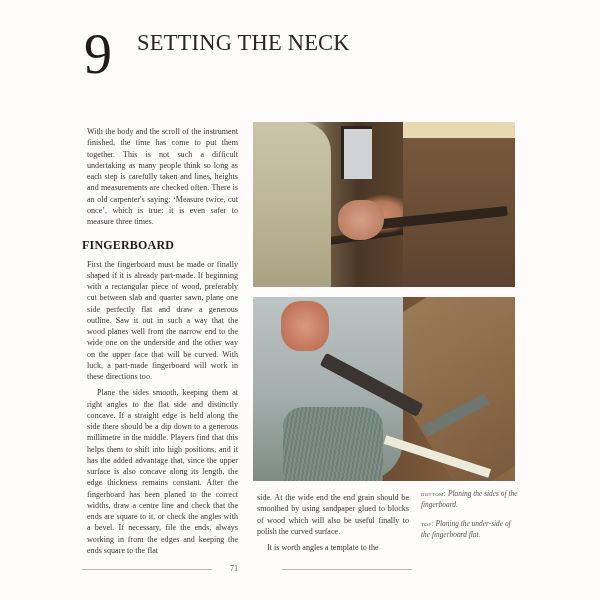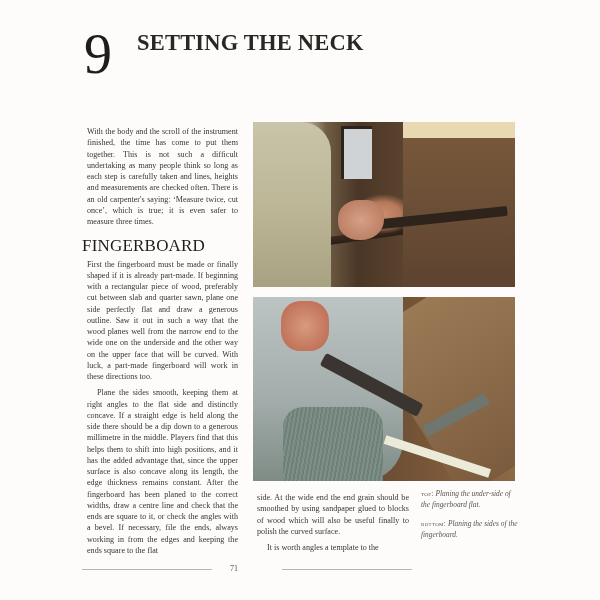--- a/index.html
+++ b/index.html
@@ -4,30 +4,30 @@
 <style>
   html, body { margin: 0; padding: 0; }
   body {
     width: 600px; height: 600px; background: #fdfcfa; position: relative; overflow: hidden;
     font-family: "Liberation Serif", "DejaVu Serif", serif; color: #2a2622;
   }
   .chapter-number {
     position: absolute; left: 84px; top: 26px; font-size: 56px; line-height: 56px; color: #1f1c19;
   }
   .chapter-title {
-    position: absolute; left: 137px; top: 30px; font-size: 22.5px; letter-spacing: 0.2px; color: #2a2622; font-weight: bold;
+    position: absolute; left: 137px; top: 30px; font-size: 22.5px; letter-spacing: 0.2px; color: #2a2622;
   }
   .col-left {
     position: absolute; left: 82px; top: 121px; width: 161px;
     font-size: 8.1px; line-height: 11.25px; text-align: justify; color: #3a342f;
   }
   .col-left p, .col-right p { margin: 5px; }
   .col-left p.indent, .col-right p.indent { text-indent: 10px; }
   .section-heading {
-    font-family: "Liberation Serif", serif; font-weight: normal; font-size: 17px;
+    font-family: "Liberation Serif", serif; font-weight: bold; font-size: 12px;
     margin: 13px 0 7px 0; color: #1f1c19; letter-spacing: 0.2px;
   }
   .photo {
     position: absolute; left: 253px; width: 262px; overflow: hidden;
   }
   .photo-top { top: 122px; height: 165px;
     background:
       radial-gradient(ellipse 30px 20px at 130px 92px, #c98d6e 0%, #b5785a 60%, rgba(0,0,0,0) 100%),
       linear-gradient(172deg, rgba(0,0,0,0) 62%, #3a2a1e 62.5%, #2b2018 66%, rgba(0,0,0,0) 66.5%),
       linear-gradient(90deg, #b9b39a 0%, #a9a387 22%, #6f5d45 28%, #4a3626 40%, #5d452f 60%, #6a4f35 80%, #5a432e 100%);
@@ -105,19 +105,19 @@
   <div class="square"></div>
   <div class="caliper"></div>
 </div>
 
 <div class="col-right">
   <p>side. At the wide end the end grain should be smoothed by using sandpaper glued to blocks of wood which will also be useful finally to polish the curved surface.</p>
   <p class="indent">It is worth angles a template to the</p>
 </div>
 
 <div class="captions">
+  <p><span class="smallcaps">bottom:</span><span> Planing the sides of the fingerboard.</span></p>
   <p><span class="smallcaps">top:</span><span> Planing the under-side of the fingerboard flat.</span></p>
-  <p><span class="smallcaps">bottom:</span><span> Planing the sides of the fingerboard.</span></p>
 </div>
 
 <div class="footer-rule rule-left"></div>
 <div class="page-number">71</div>
 <div class="footer-rule rule-right"></div>
 
 </body></html>

